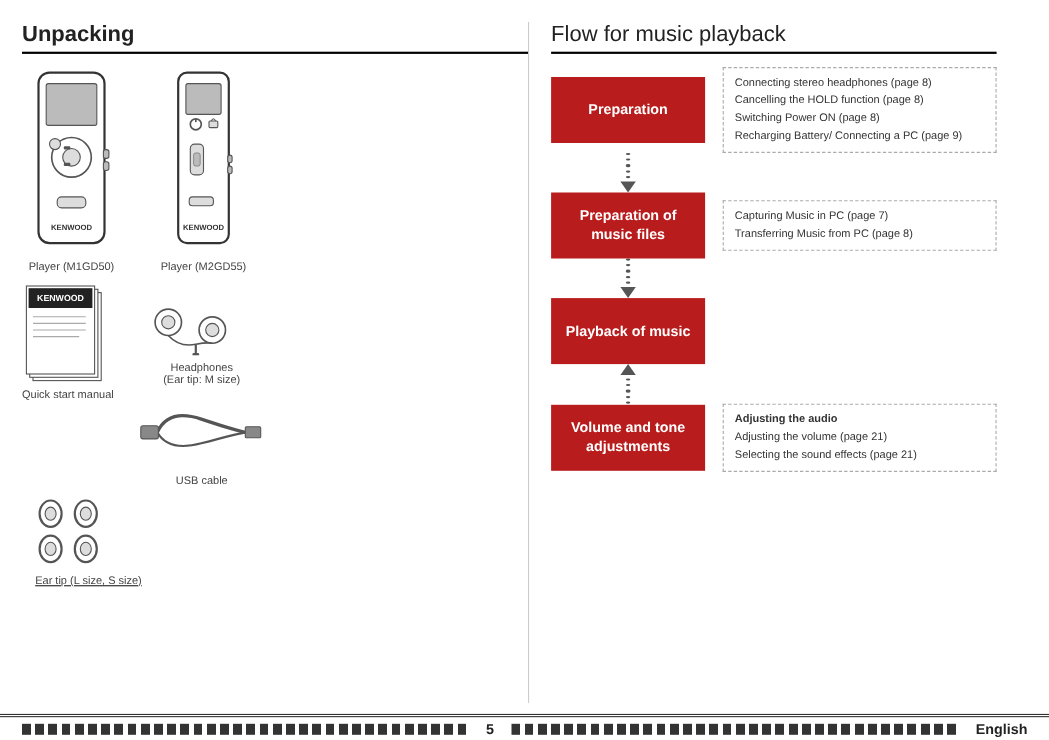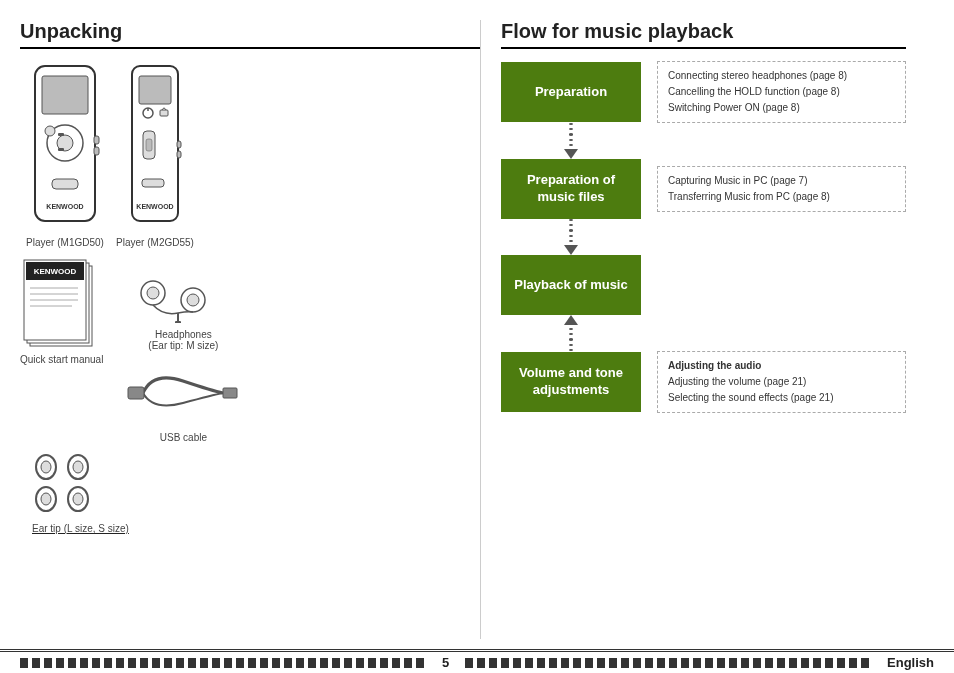--- a/index.html
+++ b/index.html
@@ -32,20 +32,21 @@
       font-size: 20px;
       font-weight: bold;
       border-bottom: 2px solid #000;
       padding-bottom: 4px;
       margin-bottom: 12px;
     }
 
     .devices-row {
       display: flex;
       flex-direction: row;
+      gap: 30px;
       margin-bottom: 4px;
     }
 
     .device-container {
       display: flex;
       flex-direction: column;
       align-items: center;
     }
 
     .device-label {
@@ -77,21 +78,21 @@
 
     
     .right-section {
       flex: 1;
       padding-left: 20px;
       border-left: 1px solid #ccc;
     }
 
     .flow-section-title {
       font-size: 20px;
-      font-weight: bold;
+      font-weight: normal;
       border-bottom: 2px solid #000;
       padding-bottom: 4px;
       margin-bottom: 12px;
     }
 
     .flow-container {
       display: flex;
       flex-direction: column;
       align-items: flex-start;
       gap: 0;
@@ -99,21 +100,21 @@
 
     .flow-row {
       display: flex;
       flex-direction: row;
       align-items: center;
       width: 100%;
       margin-bottom: 0;
     }
 
     .flow-box {
-      background: #4d7c0f;
+      background: #b91c1c;
       color: #fff;
       font-weight: bold;
       font-size: 13px;
       text-align: center;
       width: 140px;
       min-height: 60px;
       display: flex;
       align-items: center;
       justify-content: center;
       padding: 8px;
@@ -379,20 +380,21 @@
     <div class="flow-section-title">Flow for music playback</div>
 
     <div class="flow-container">
 
       <div class="flow-row">
         <div class="flow-box">Preparation</div>
         <div class="flow-details">
           <div>Connecting stereo headphones (page 8)</div>
           <div>Cancelling the HOLD function (page 8)</div>
           <div>Switching Power ON (page 8)</div>
+          <div>Recharging Battery/ Connecting a PC (page 9)</div>
         </div>
       </div>
 
       <div class="flow-arrow-col">
         <div class="dotted-line">
           <div class="dot"></div>
           <div class="dot"></div>
           <div class="dot"></div>
           <div class="dot"></div>
           <div class="dot"></div>

